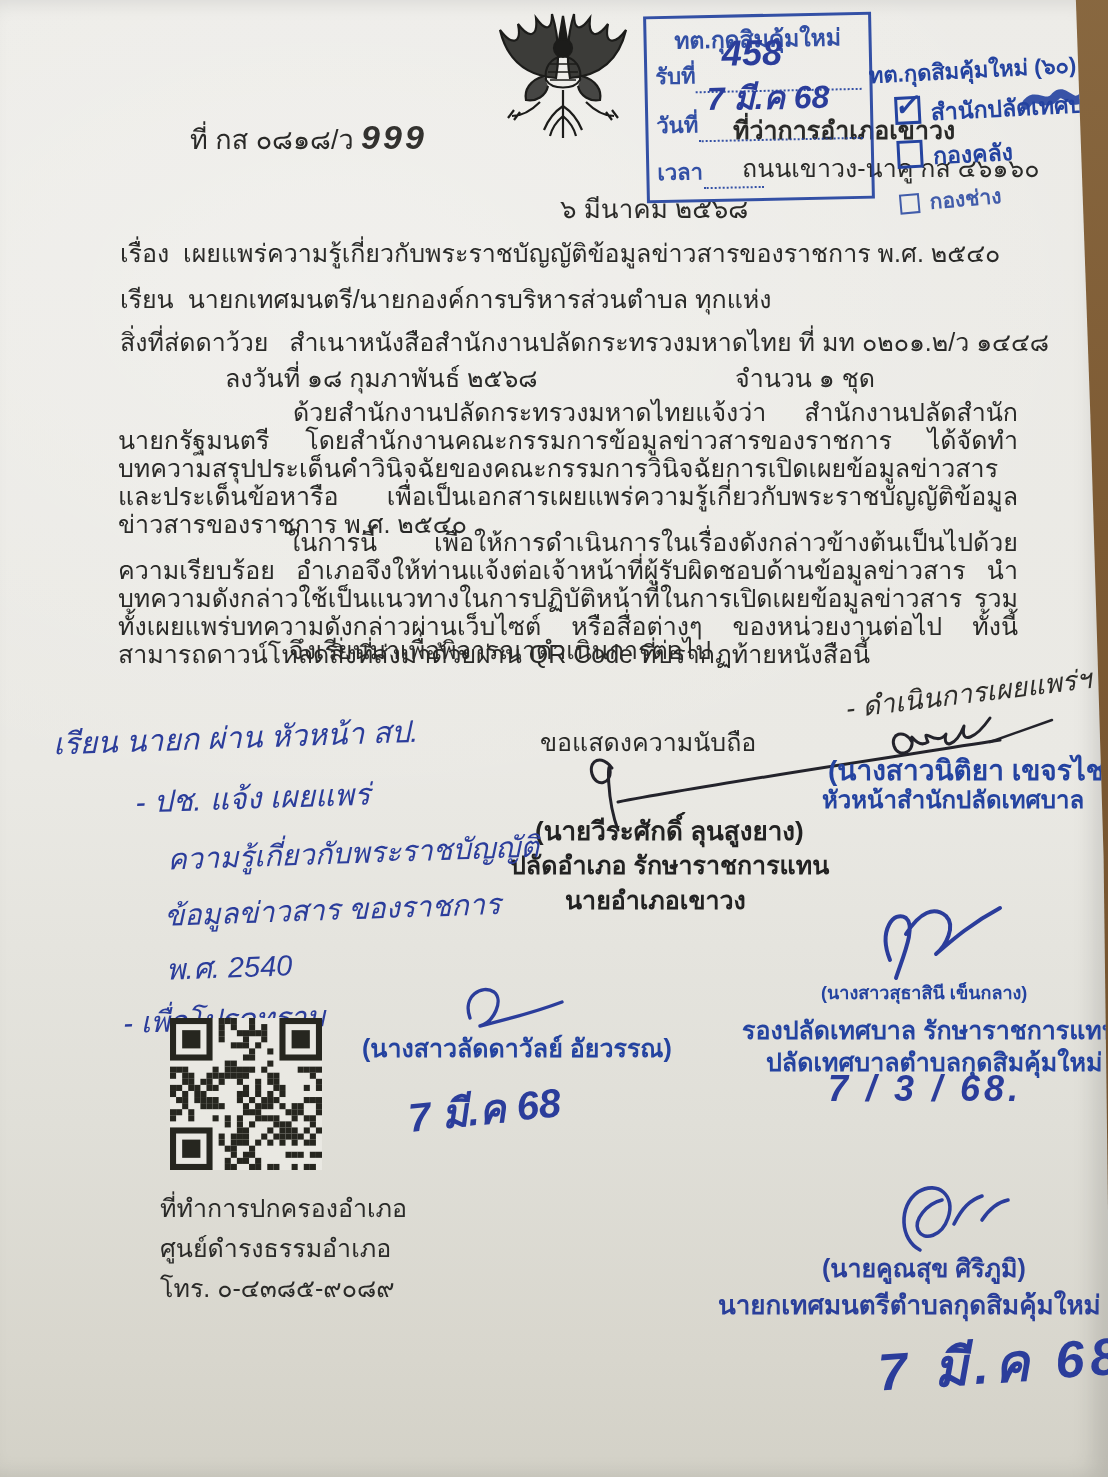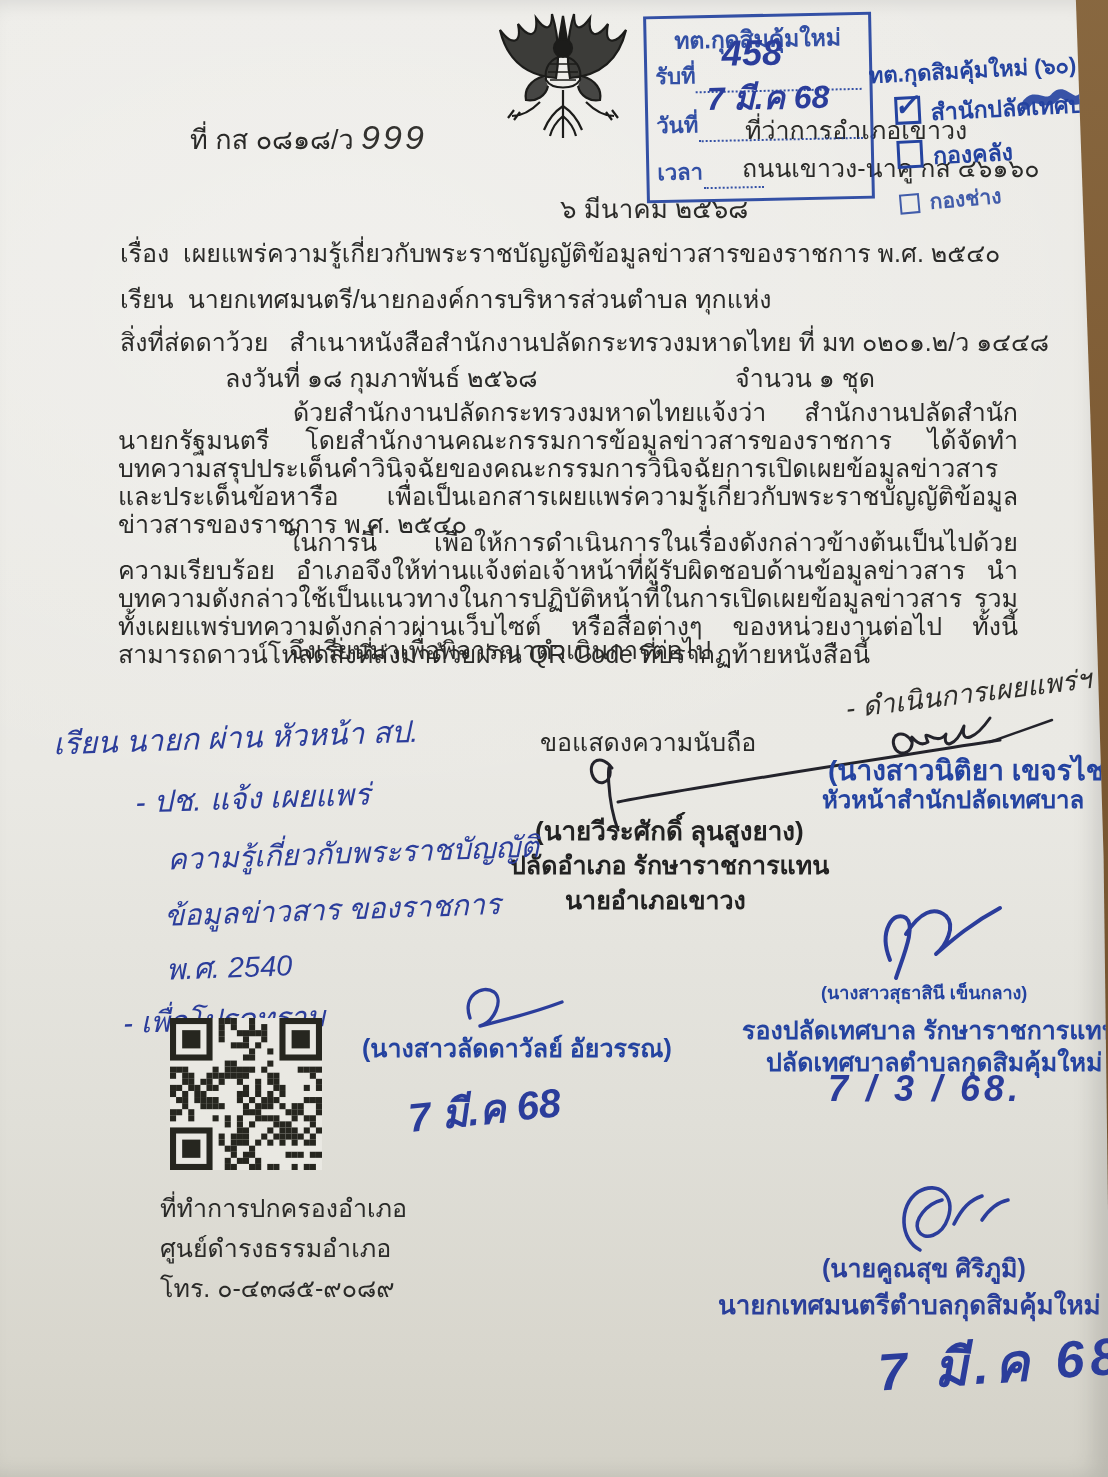--- a/index.html
+++ b/index.html
@@ -28,21 +28,21 @@
   svg{display:block;}
   .sig path{fill:none;stroke-linecap:round;stroke-linejoin:round;}
 </style>
 </head>
 <body>
 
 <div id="paper">
 
   <div class="abs print" style="left:190px;top:118px;font-size:27px;">
     <span>ที่ กส ๐๘๑๘/ว</span>
-    <span class="hand-dark" style="font-size:34px;font-weight:normal;letter-spacing:3px;">999</span>
+    <span class="hand-dark" style="font-size:34px;font-weight:bold;letter-spacing:3px;">999</span>
   </div>
 
   <div class="abs" style="left:478px;top:6px;">
     <svg width="170" height="140" viewBox="0 0 170 140">
       <g stroke="#1c1c1a" fill="none" stroke-width="2.2">
 
         <path d="M78,72 C52,70 30,58 22,24 C34,40 44,38 40,18 C52,34 60,30 58,12 C68,26 74,24 74,8 C80,28 82,50 78,72 Z" fill="#1c1c1a" fill-opacity=".85"></path>
         <path d="M92,72 C118,70 140,58 148,24 C136,40 126,38 130,18 C118,34 110,30 112,12 C102,26 96,24 96,8 C90,28 88,50 92,72 Z" fill="#1c1c1a" fill-opacity=".85"></path>
 
         <path d="M85,10 L81,34 L89,34 Z" fill="#1c1c1a"></path>
@@ -55,21 +55,21 @@
         <path d="M104,70 C118,74 124,84 122,94 C112,96 102,90 100,80" fill="#1c1c1a" fill-opacity=".8"></path>
 
         <path d="M62,96 C52,106 42,110 34,110 M36,104 L30,112 M42,106 L36,114"></path>
         <path d="M108,96 C118,106 128,110 136,110 M134,104 L140,112 M128,106 L134,114"></path>
 
         <path d="M85,84 L85,132 M85,100 C76,106 70,114 66,124 M85,100 C94,106 100,114 104,124 M85,110 C78,116 74,122 72,130 M85,110 C92,116 96,122 98,130"></path>
       </g>
     </svg>
   </div>
 
-  <div class="abs print" style="left:733px;top:110px;font-weight:normal;margin-left:12px;">ที่ว่าการอำเภอเขาวง</div>
+  <div class="abs print" style="left:733px;top:110px;font-weight:bold;">ที่ว่าการอำเภอเขาวง</div>
   <div class="abs print" style="left:742px;top:148px;">ถนนเขาวง-นาคู กส ๔๖๑๖๐</div>
 
   <div class="abs" style="left:645px;top:14px;width:228px;transform:rotate(-1.2deg);">
     <div style="border:3px solid #2443a0;opacity:.92;padding:4px 8px 10px 8px;">
       <div class="stamp" style="font-size:23px;text-align:center;">ทต.กุดสิมคุ้มใหม่</div>
       <div class="field-row">
         <span>รับที่</span>
           <span class="dots"></span>
       </div>
       <div class="field-row" style="margin-top:14px;">

